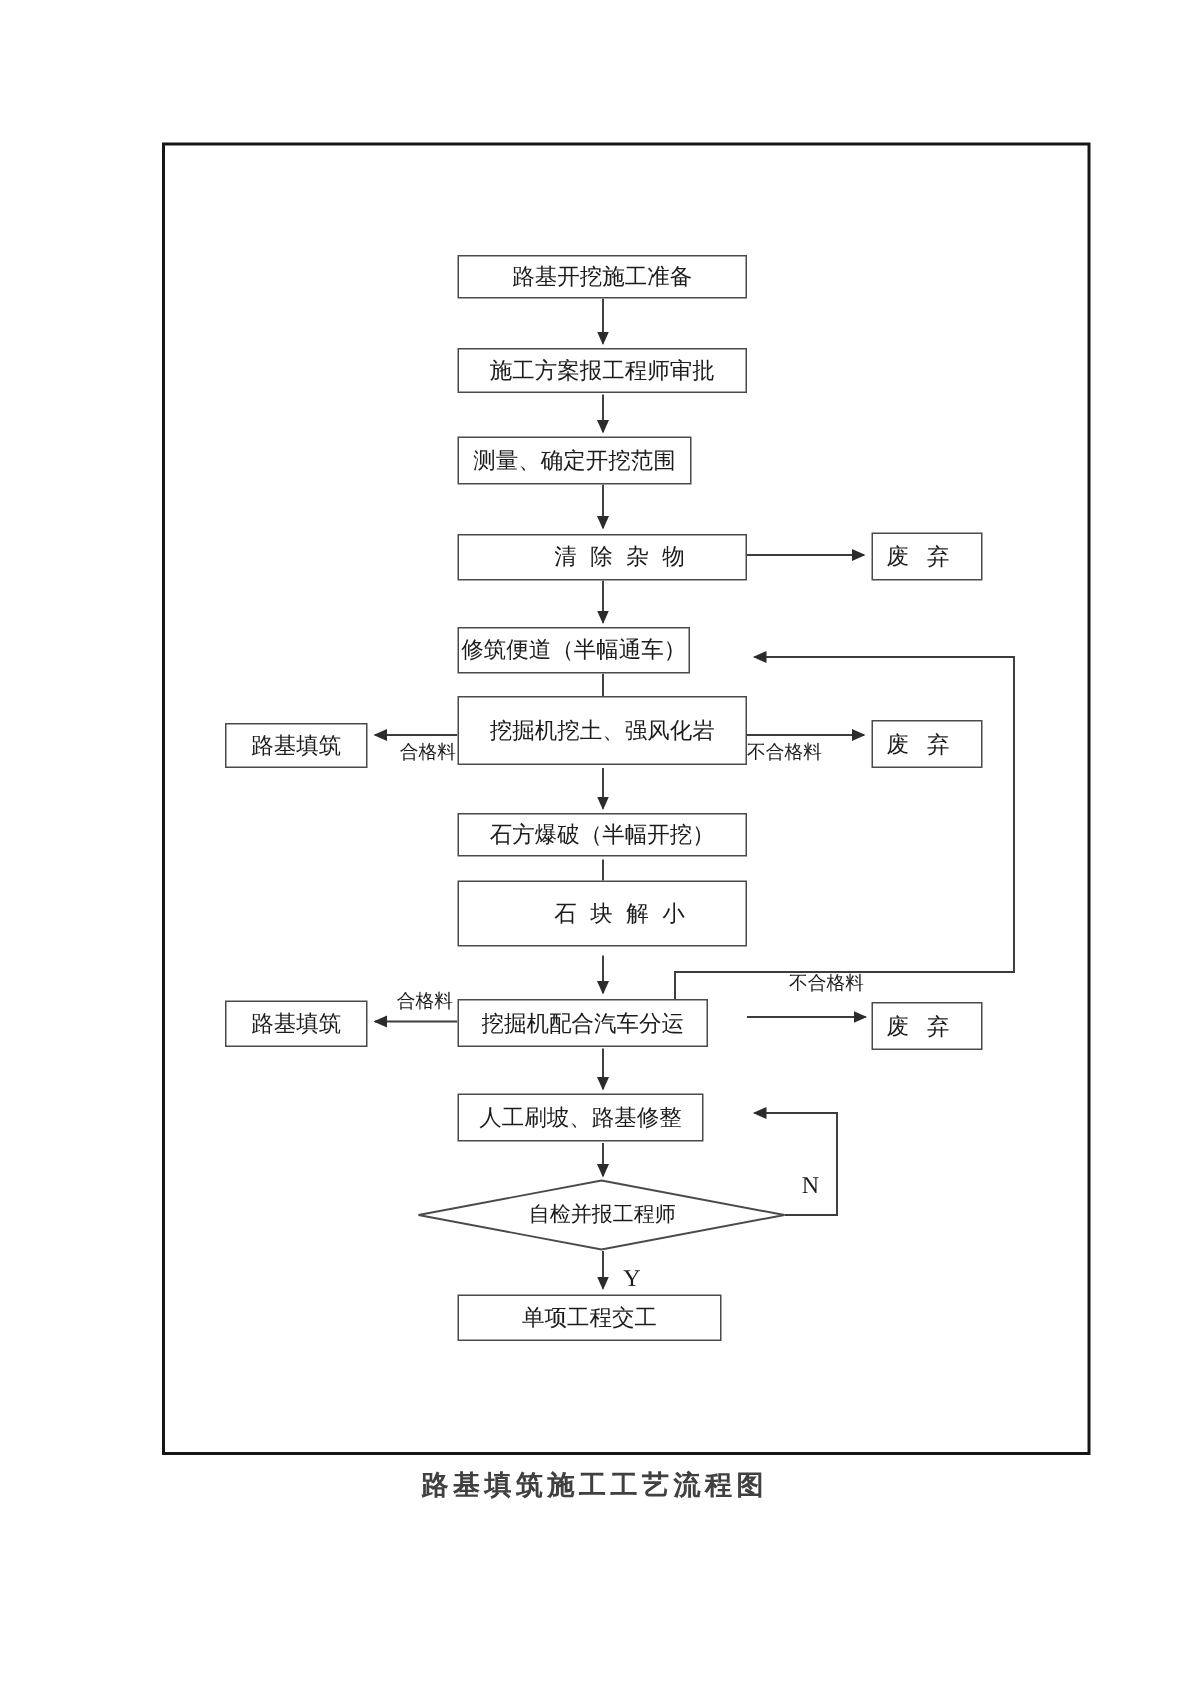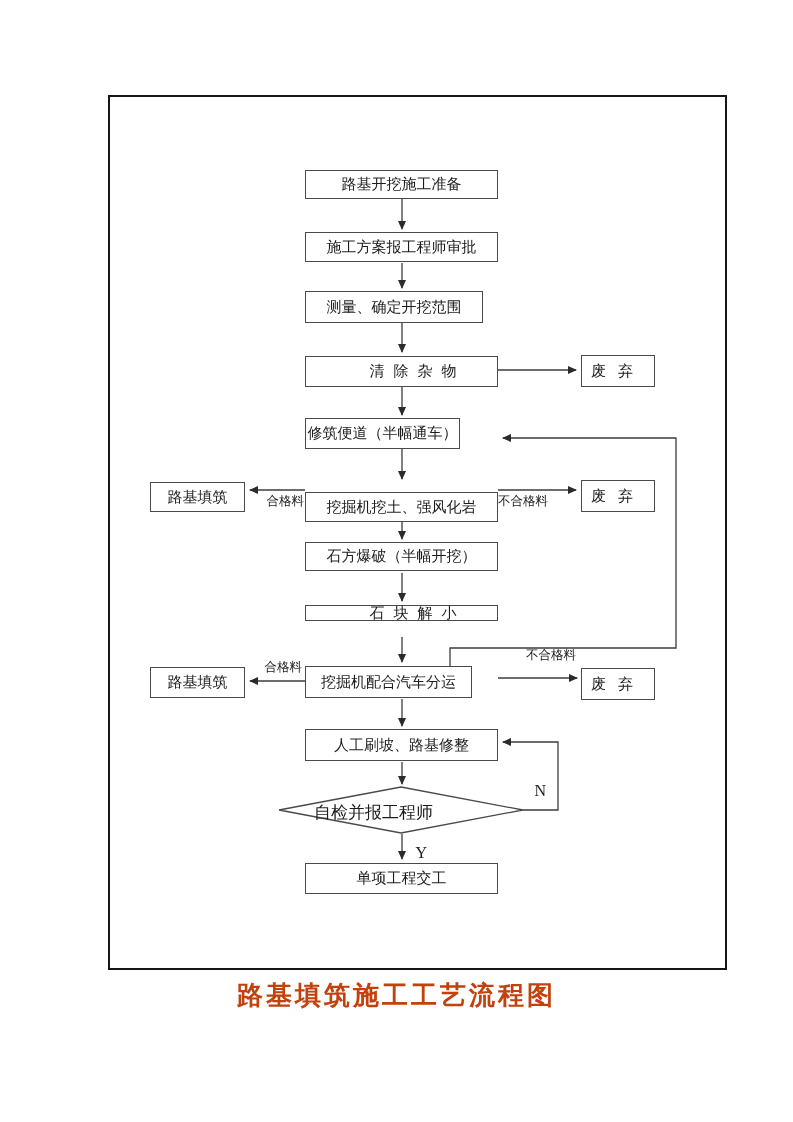--- a/index.html
+++ b/index.html
@@ -15,30 +15,30 @@
   .wires line, .wires polyline { stroke:#3c3c3c; stroke-width:1.3; fill:none; }
   .wires polygon.diamond { fill:#ffffff; stroke:#4a4a4a; stroke-width:1.3; }
   .box {
     position:absolute; box-sizing:border-box; background:#ffffff;
     border:1px solid #4a4a4a; display:flex; align-items:center; justify-content:center;
     font-size:15px; color:#1c1c1c; white-space:nowrap;
   }
   .sp  { letter-spacing:9px;padding-left:32px;  }
   .sp2 { letter-spacing:12px; }
   .diamond-label {
-    position:absolute; left:314px; top:801px; width:203px; 
-    font-size:17px; color:#1c1c1c; white-space:nowrap;
+    position:absolute; left:300px; top:801px; width:203px; text-align:center;
+    font-size:14px; color:#1c1c1c; white-space:nowrap;
   }
   .edge-label {
     position:absolute; font-size:12.5px; color:#1c1c1c; text-align:right; white-space:nowrap;
   }
   .ny { font-size:16px; color:#1c1c1c; }
   .diagram-title {
     position:absolute; left:0; right:0; top:978px; text-align:center;
-    font-size:26px; font-weight:bold; letter-spacing:3px; color:#c2410c;
+    font-size:18px; font-weight:bold; letter-spacing:3px; color:#404040;
   }
 </style>
 </head>
 <body>
 
 <div class="page">
 
   <div class="frame"></div>
 
   <svg class="wires" viewBox="0 0 793 1122" xmlns="http://www.w3.org/2000/svg">
@@ -68,29 +68,29 @@
 
     <polyline points="450,666 450,648 676,648 676,438 503,438" marker-end="url(#ah)"></polyline>
 
     <polyline points="523,810 558,810 558,742 503,742" marker-end="url(#ah)"></polyline>
 
     <polygon class="diamond" points="401,787 523,810 401,833 279,810"></polygon>
   </svg>
 
   <div class="box" style="left:305px;top:232px;width:193px;height:30px">施工方案报工程师审批</div>
   <div class="box" style="left:305px;top:170px;width:193px;height:29px">路基开挖施工准备</div>
-  <div class="box" style="left:305px;top:291px;width:178px;height:32px">测量、确定开挖范围</div>
+  <div class="box" style="left:305px;top:291px;width:156px;height:32px">测量、确定开挖范围</div>
   <div class="box sp" style="left:305px;top:356px;width:193px;height:31px">清除杂物</div>
   <div class="box" style="left:305px;top:418px;width:155px;height:31px">修筑便道（半幅通车）</div>
-  <div class="box" style="left:305px;top:492px;width:193px;height:30px">挖掘机挖土、强风化岩</div>
+  <div class="box" style="left:305px;top:464px;width:193px;height:46px">挖掘机挖土、强风化岩</div>
   <div class="box" style="left:305px;top:542px;width:193px;height:29px">石方爆破（半幅开挖）</div>
-  <div class="box sp" style="left:305px;top:605px;width:193px;height:16px">石块解小</div>
+  <div class="box sp" style="left:305px;top:587px;width:193px;height:44px">石块解小</div>
   <div class="box" style="left:305px;top:666px;width:167px;height:32px">挖掘机配合汽车分运</div>
-  <div class="box" style="left:305px;top:729px;width:193px;height:32px">人工刷坡、路基修整</div>
-  <div class="box" style="left:305px;top:863px;width:193px;height:31px">单项工程交工</div>
+  <div class="box" style="left:305px;top:729px;width:164px;height:32px">人工刷坡、路基修整</div>
+  <div class="box" style="left:305px;top:863px;width:176px;height:31px">单项工程交工</div>
 
   <div class="diamond-label">自检并报工程师</div>
 
   <div class="box" style="left:150px;top:482px;width:95px;height:30px">路基填筑</div>
   <div class="box" style="left:150px;top:667px;width:95px;height:31px">路基填筑</div>
 
   <div class="box sp2" style="left:581px;top:355px;width:74px;height:32px">废弃</div>
   <div class="box sp2" style="left:581px;top:480px;width:74px;height:32px">废弃</div>
   <div class="box sp2" style="left:581px;top:668px;width:74px;height:32px">废弃</div>
 

